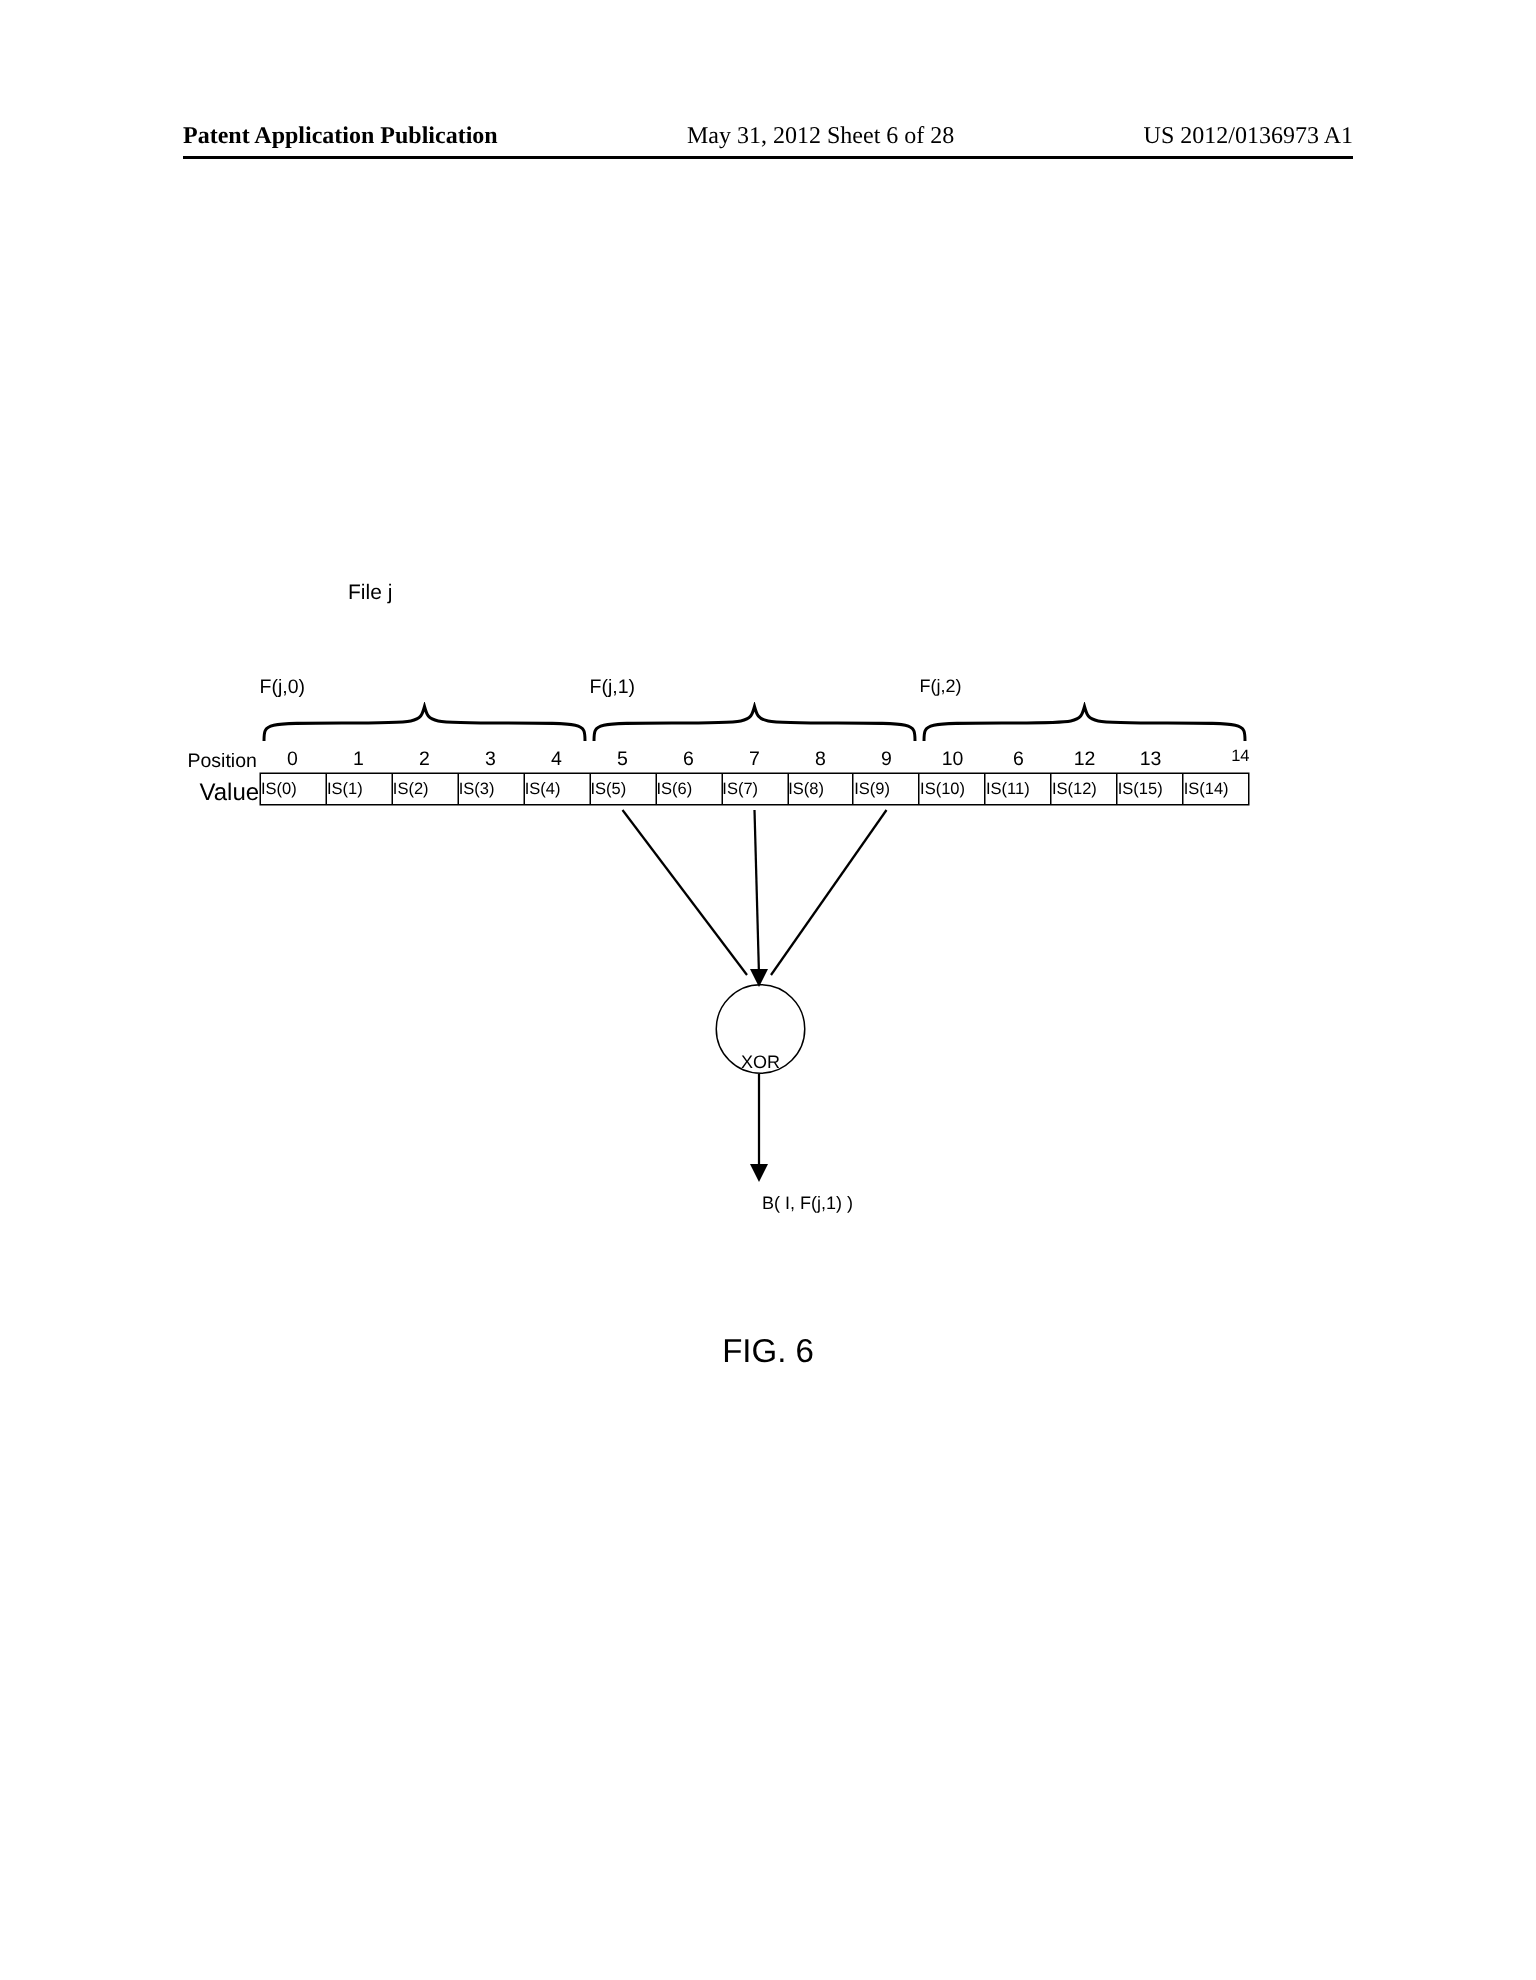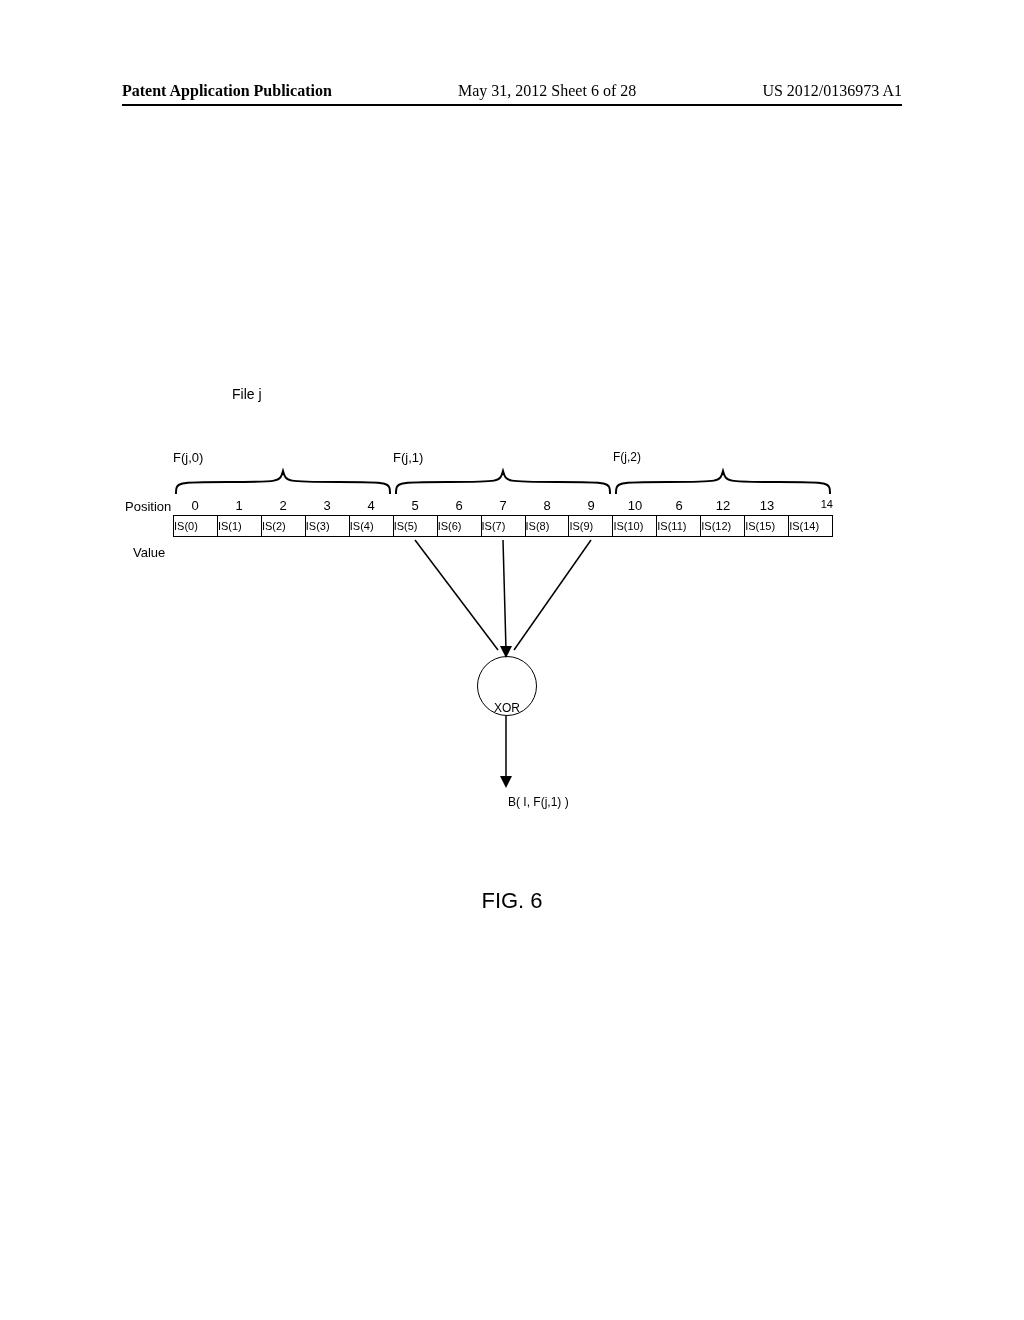--- a/index.html
+++ b/index.html
@@ -75,22 +75,21 @@
   .row-label-pos {
     position: absolute;
     left: 0px;
     top: 69px;
     font-size: 13px;
   }
   .row-label-val {
     position: absolute;
     left: 8px;
     top: 90px;
-    font-size: 13px;
-    margin-top: 25px;
+    font-size: 16px;
   }
   .brackets-row {
     position: absolute;
     left: 48px;
     top: 22px;
     display: flex;
     width: 660px;
   }
   .brace-group {
     position: relative;

